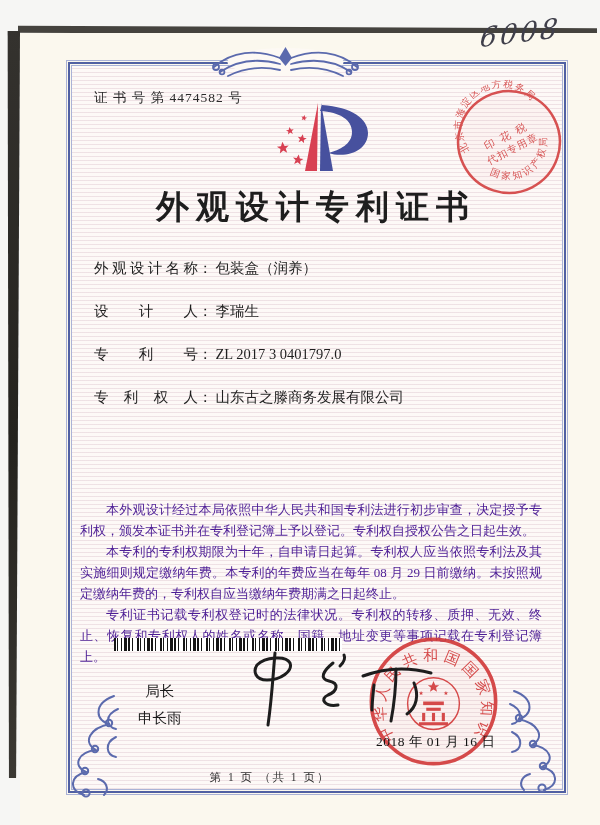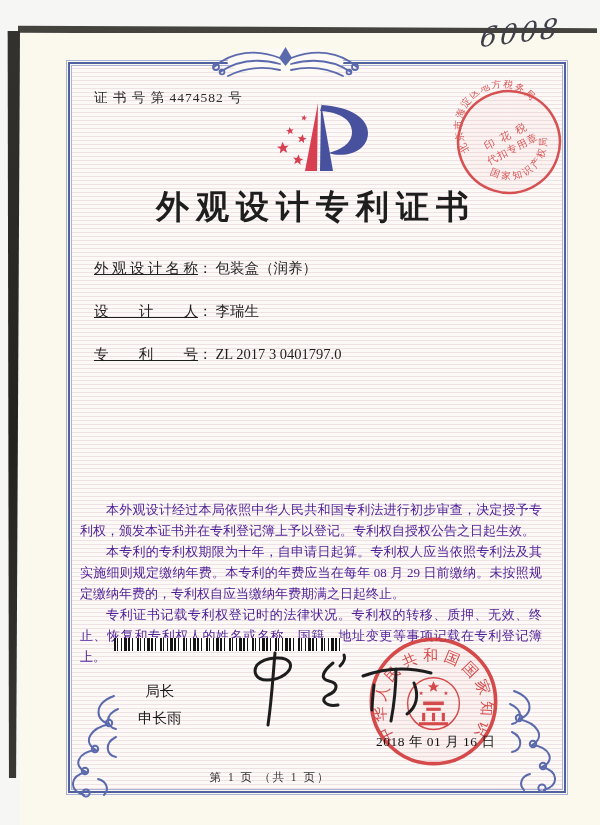--- a/index.html
+++ b/index.html
@@ -13,21 +13,21 @@
   .frame{position:absolute;left:46px;top:27px;width:500px;height:733px;border:1px solid #aab2d6;}
   .frame-mid{position:absolute;inset:1px;border:2px solid #5060a2;}
   .frame-in{position:absolute;inset:1px;border:1px solid #aab2d6;background-color:#fdf9f7;
         background-image:repeating-linear-gradient(0deg,rgba(206,170,185,.30) 0px,rgba(206,170,185,.30) 1px,rgba(255,255,255,0) 1px,rgba(255,255,255,0) 4px);}
   .cert-number{position:absolute;left:74px;top:56px;font-size:13.5px;letter-spacing:1px;color:#2b2b2b;font-family:Liberation Serif, serif;}
   .logo{position:absolute;left:236px;top:62px;}
   .title{position:absolute;left:46px;top:152px;width:500px;text-align:center;
         font-size:33px;font-weight:bold;letter-spacing:7px;color:#1e1e1e;}
   .fields{position:absolute;left:74px;top:226px;display:flex;flex-direction:column;gap:24px;font-size:14.5px;color:#1f1f1f;}
   .frow{white-space:nowrap;}
-  .flabel{display:inline-block;width:104px;text-align:justify;text-align-last:justify;vertical-align:bottom;text-decoration:underline;}
+  .flabel{display:inline-block;width:104px;text-align:justify;text-align-last:justify;vertical-align:bottom;}
   .fvalue{margin-left:3px;}
   .paras{position:absolute;left:60px;top:466px;width:462px;font-size:13px;line-height:21px;
         text-align:justify;color:#4c1d95;}
   .paras p{margin:0;text-indent:2em;}
   .barcode{position:absolute;left:94px;top:605px;width:228px;height:13px;background:
      repeating-linear-gradient(90deg,#141414 0 2px,#fff 2px 3px,#141414 3px 4px,#fff 4px 7px,
        #141414 7px 8px,#fff 8px 10px,#141414 10px 13px,#fff 13px 14px,#141414 14px 15.5px,
        #fff 15.5px 18px,#141414 18px 19px,#fff 19px 23px);}
   .director{position:absolute;left:118px;top:645px;font-size:14.5px;line-height:27px;color:#1b1b1b;text-align:center;}
   .signature{position:absolute;left:225px;top:616px;z-index:5;}
@@ -123,20 +123,23 @@
     <div class="fields">
       <div class="frow">
         <span class="flabel">外观设计名称</span><span>：</span><span class="fvalue">包装盒（润养）</span>
       </div>
       <div class="frow">
         <span class="flabel">设 计 人</span><span>：</span><span class="fvalue">李瑞生</span>
       </div>
       <div class="frow">
         <span class="flabel">专 利 号</span><span>：</span><span class="fvalue">ZL 2017 3 0401797.0</span>
       </div>
+      <div class="frow">
+        <span class="flabel">专 利 权 人</span><span>：</span><span class="fvalue">山东古之滕商务发展有限公司</span>
+      </div>
     </div>
 
     <div class="paras">
       <p>本外观设计经过本局依照中华人民共和国专利法进行初步审查，决定授予专利权，颁发本证书并在专利登记簿上予以登记。专利权自授权公告之日起生效。</p>
       <p>本专利的专利权期限为十年，自申请日起算。专利权人应当依照专利法及其实施细则规定缴纳年费。本专利的年费应当在每年 08 月 29 日前缴纳。未按照规定缴纳年费的，专利权自应当缴纳年费期满之日起终止。</p>
       <p>专利证书记载专利权登记时的法律状况。专利权的转移、质押、无效、终止、恢复和专利权人的姓名或名称、国籍、地址变更等事项记载在专利登记簿上。</p>
     </div>
 
     <div class="barcode"></div>
 

